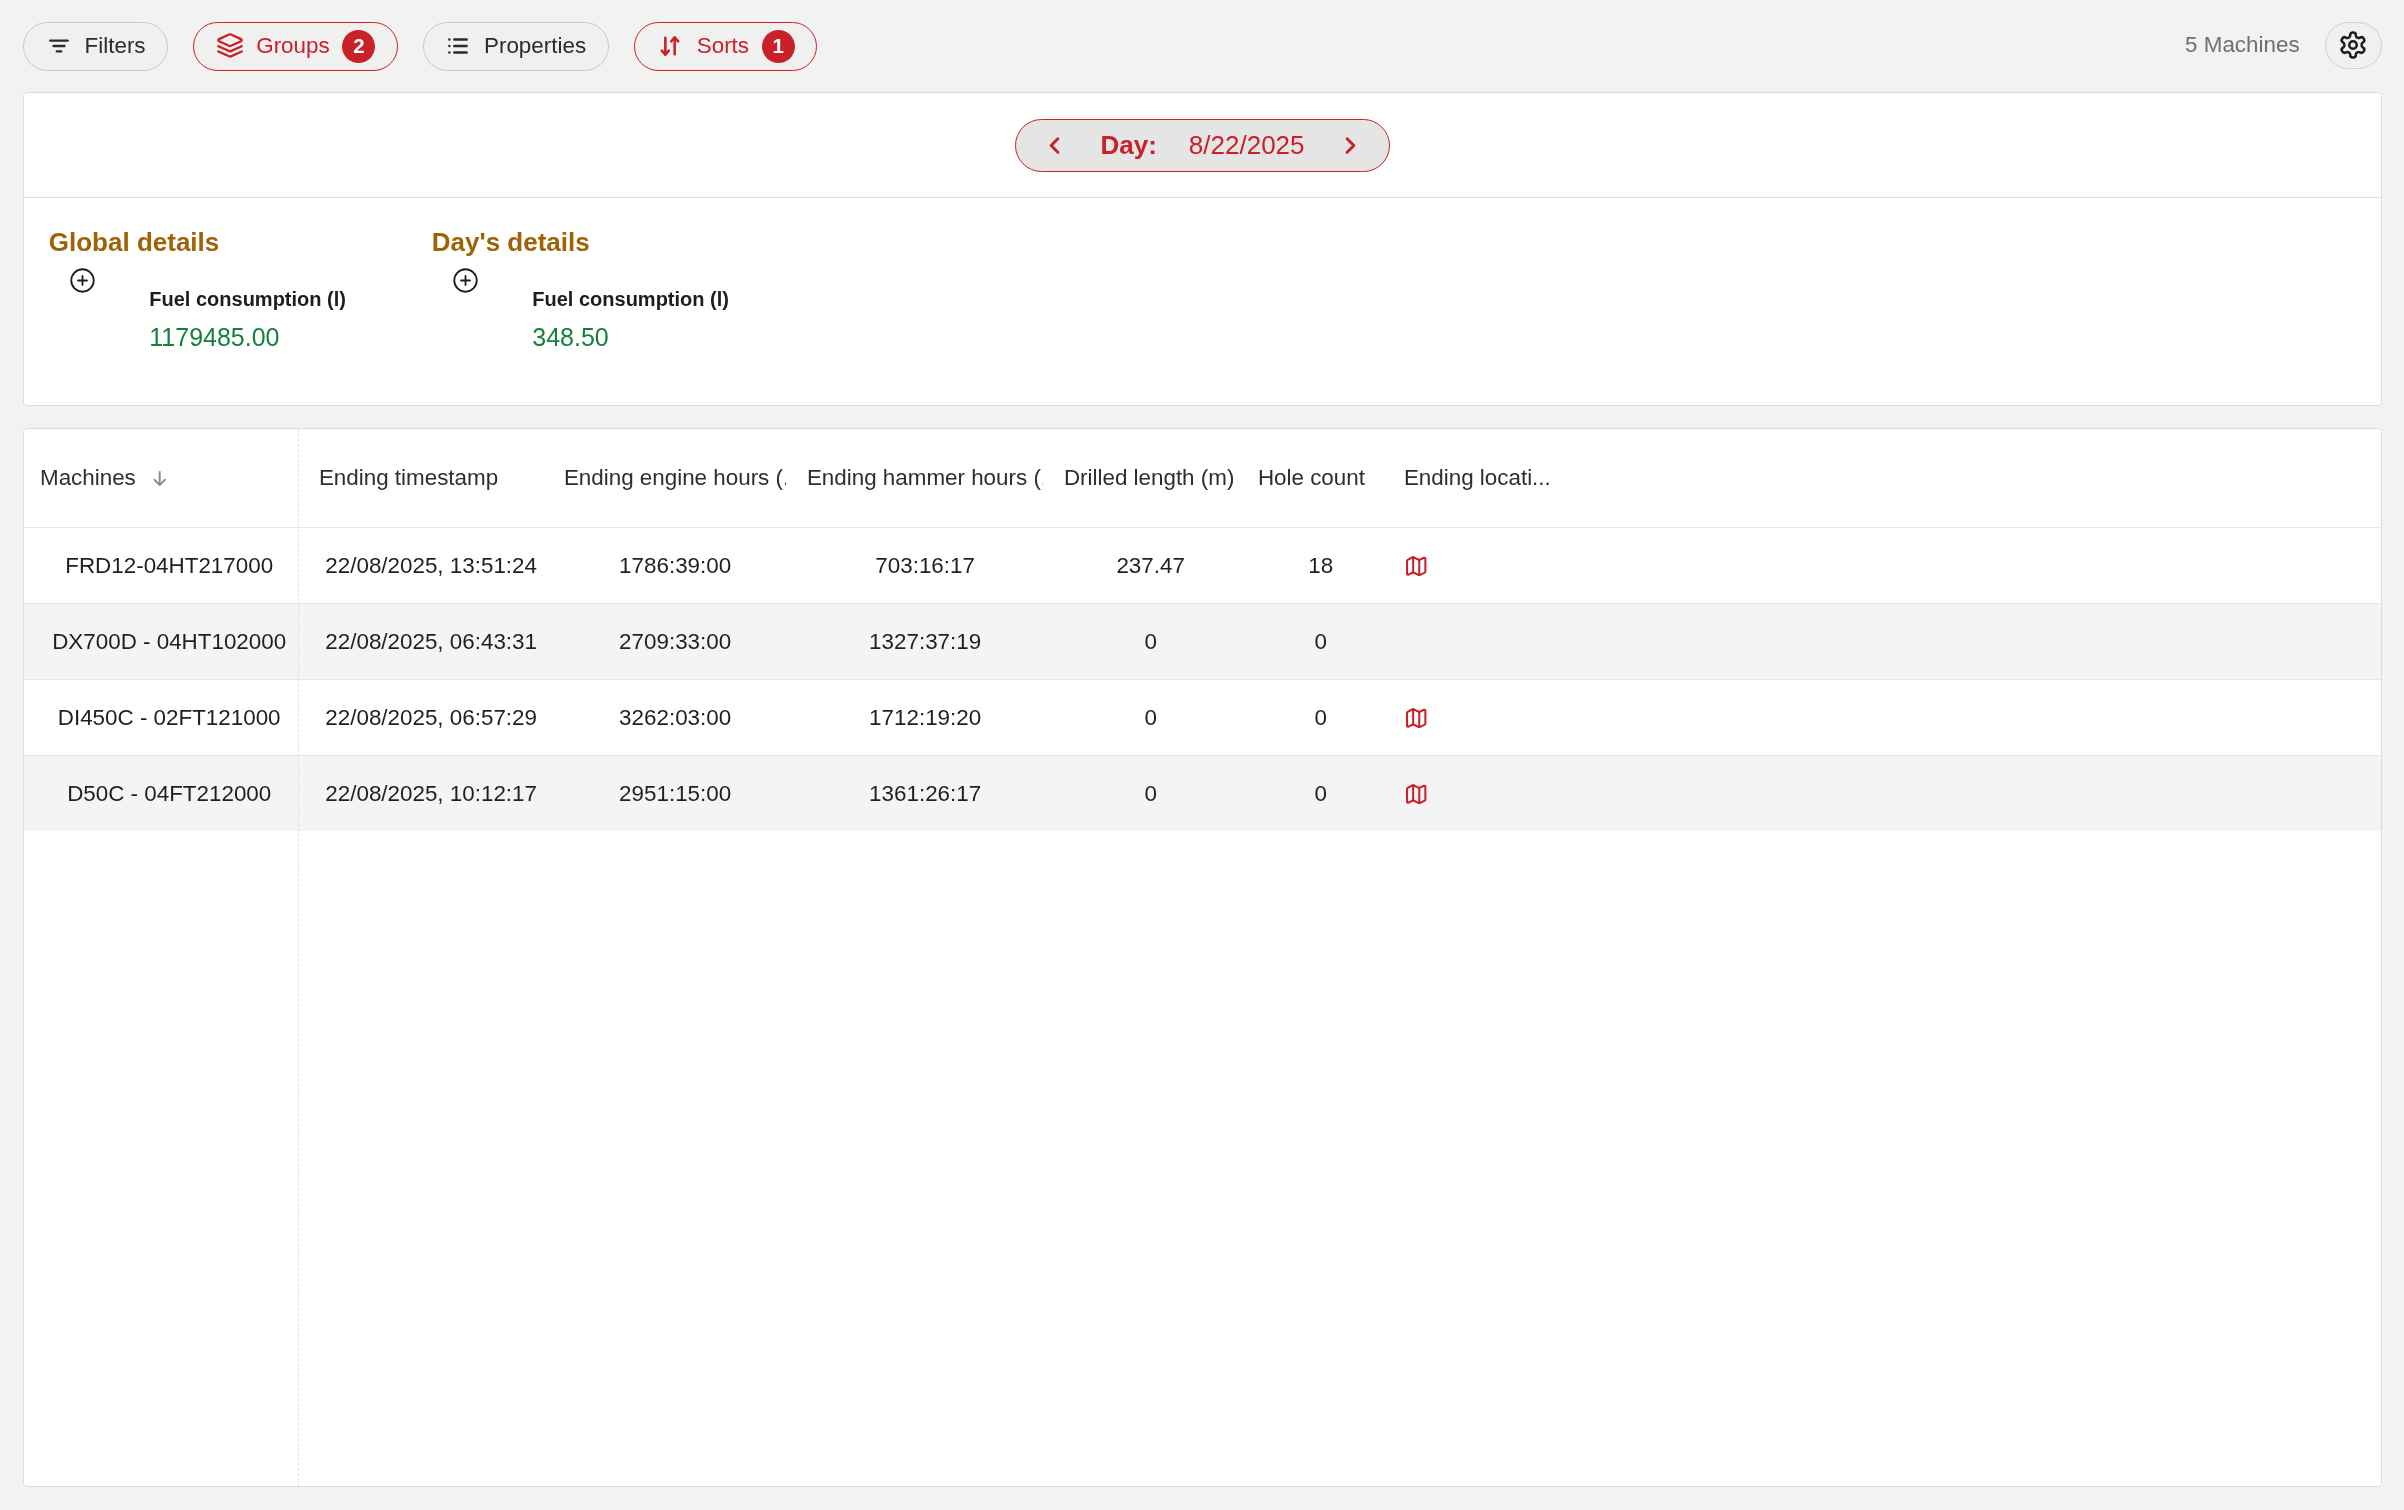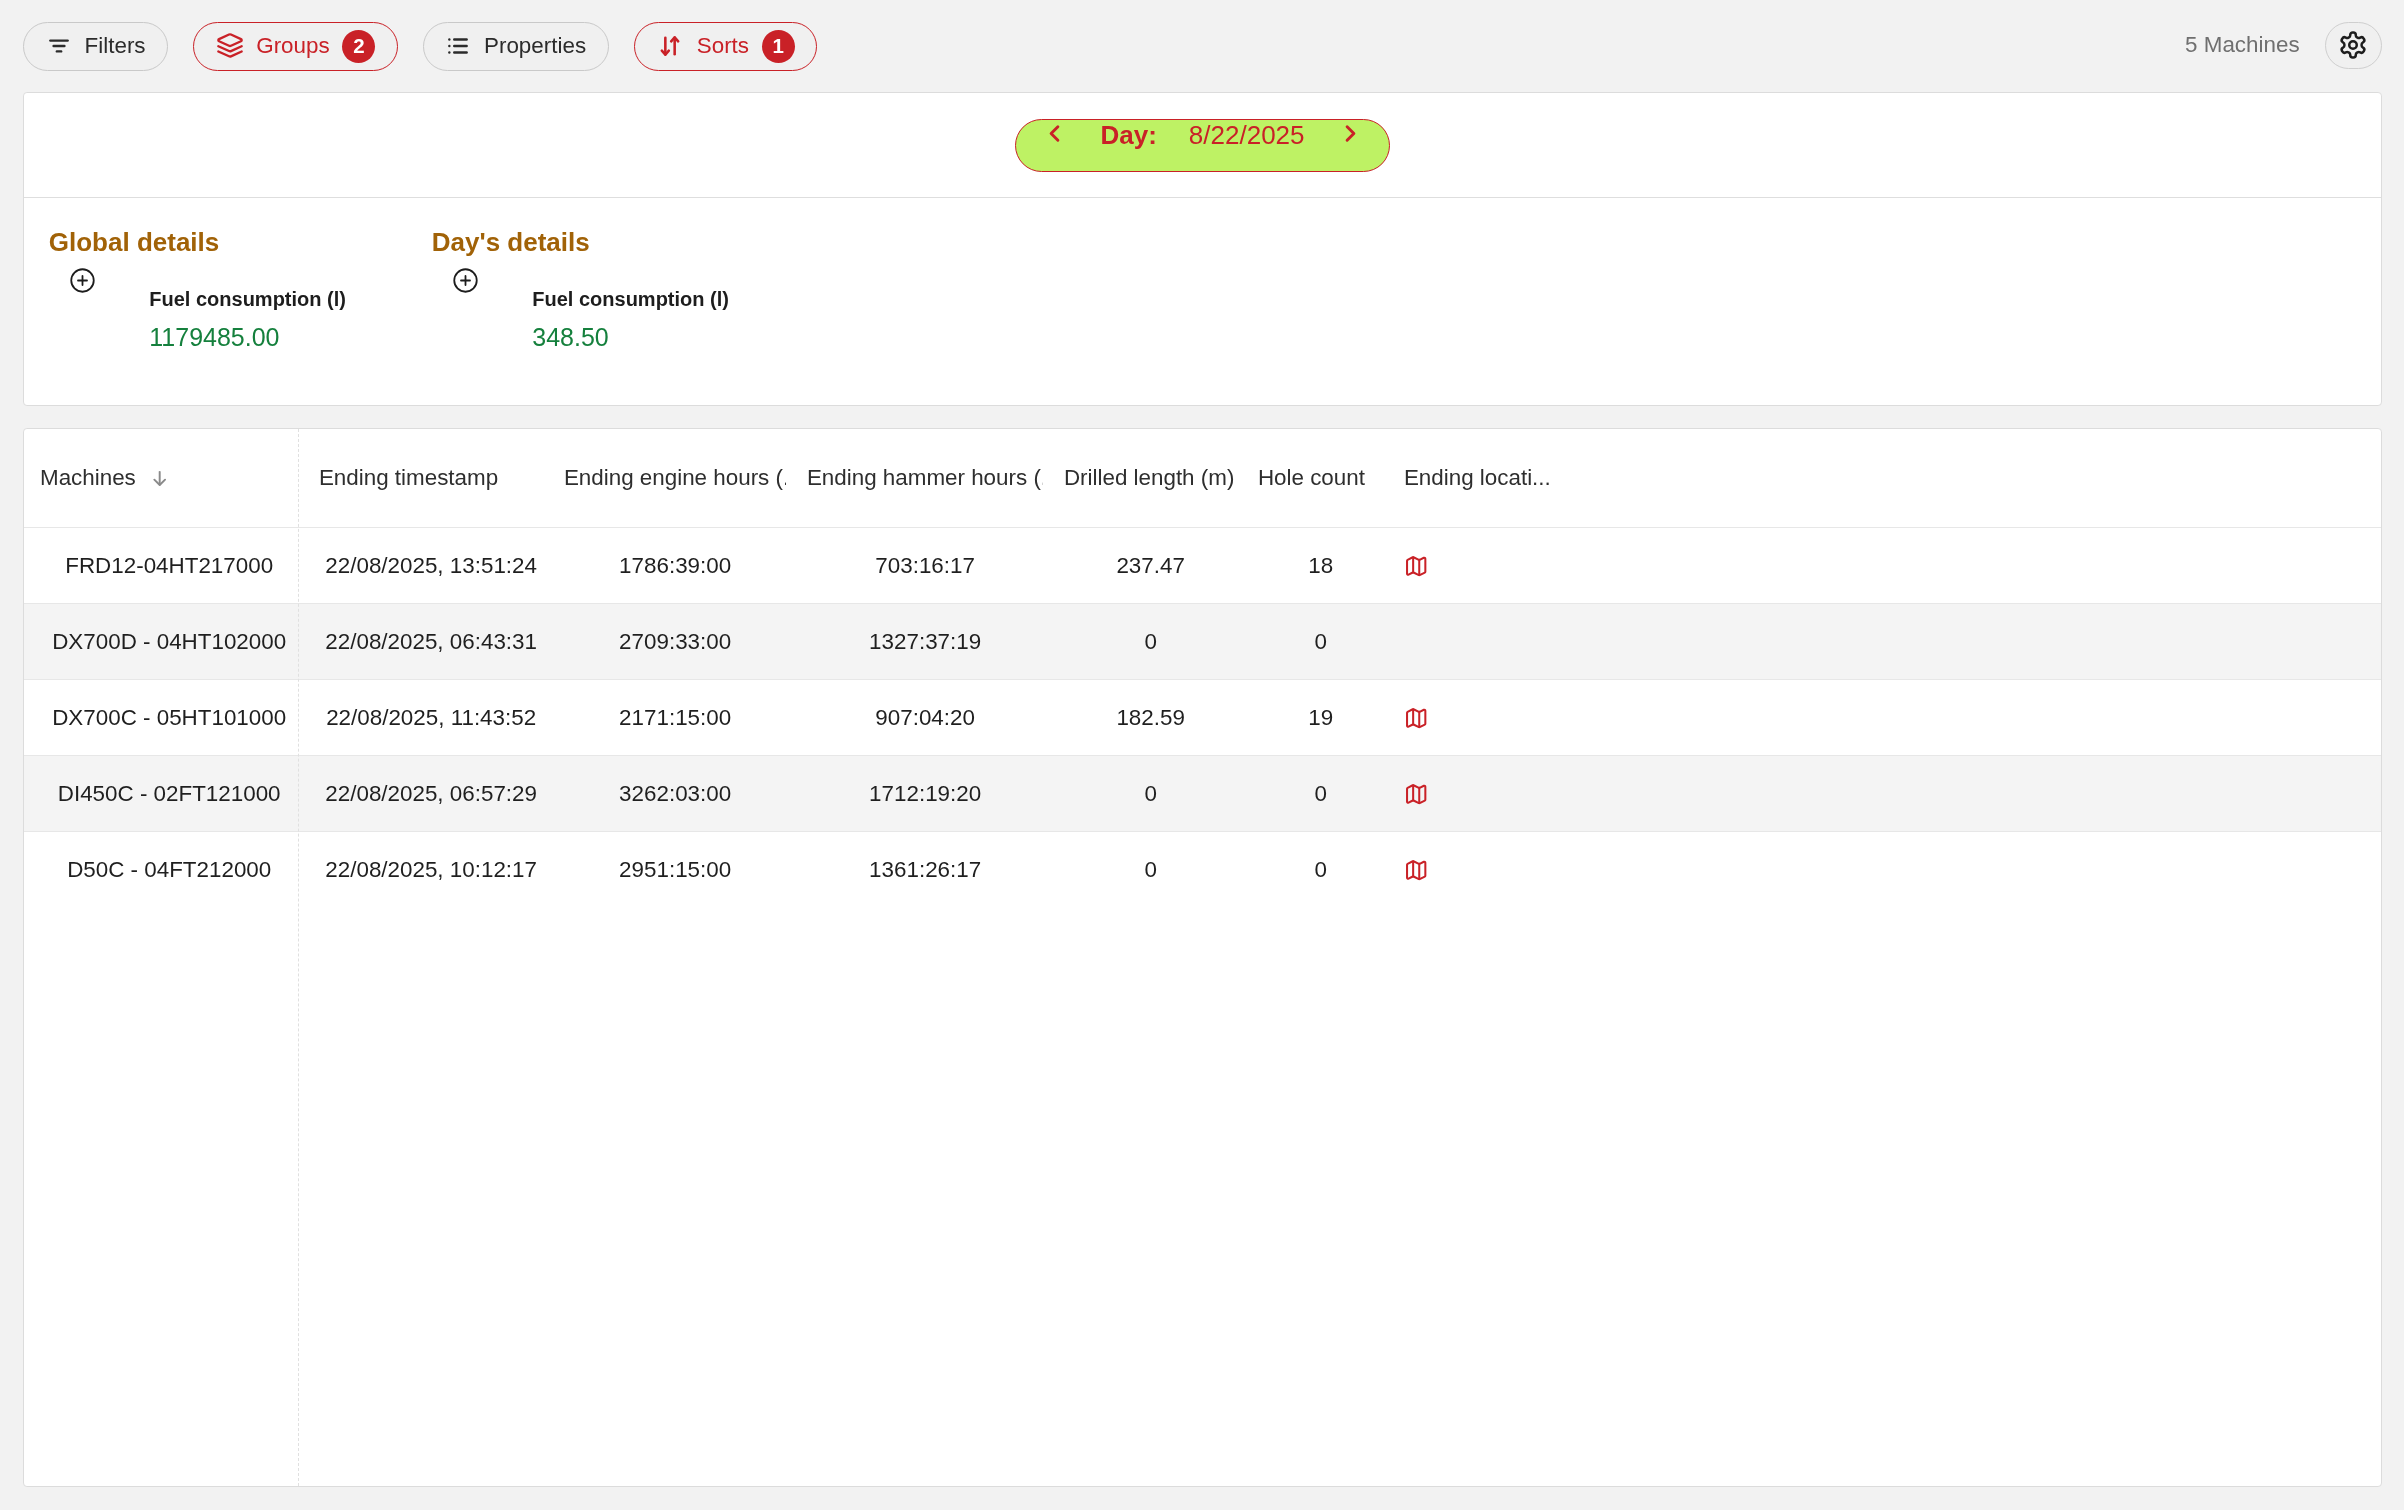--- a/index.html
+++ b/index.html
@@ -49,22 +49,22 @@
     margin:0 23.4px; background:#fff;
     border:1px solid #dcdcdc; border-radius:3.9px;
   }
   .panel-top { margin-top:21.5px; height:314px; }
   .daynav-strip {
     height:105px; border-bottom:1px solid #dedede;
     display:flex; align-items:center; justify-content:center;
   }
   .day-pill {
     height:53px; border:1.5px solid #c92127; border-radius:27px;
-    display:flex; align-items:flex-start; gap:32px; padding:0 25px;
-    color:#c92127; cursor:pointer; background:#bef264;
+    display:flex; align-items:center; gap:32px; padding:0 25px;
+    color:#c92127; cursor:pointer; background:#e5e5e5;
   }
   .day-pill .day-label { font-weight:bold; font-size:26px; }
   .day-pill .day-date  { font-size:26px; }
   .nav-chevron { background:none; border:none; cursor:pointer; padding:0; }
 
   .details-row { display:flex; padding:29px 24.4px 0 24.4px; }
   .details-group { width:383px; }
   .details-title { color:#a16207; font-size:26px; font-weight:bold; line-height:31px; }
   .details-content { display:flex; align-items:flex-start; margin:8.8px 0 0 20.5px; }
   .expand-btn { background:none; border:none; padding:0; cursor:pointer; }
@@ -290,39 +290,20 @@
             <svg width="24.4" height="24.4" viewBox="0 0 24 24" fill="none" stroke="#c92127" stroke-width="2" stroke-linecap="round" stroke-linejoin="round">
               <path d="M14.106 5.553a2 2 0 0 0 1.788 0l3.659-1.83A1 1 0 0 1 21 4.619v12.764a1 1 0 0 1-.553.894l-4.553 2.277a2 2 0 0 1-1.788 0l-4.212-2.106a2 2 0 0 0-1.788 0l-3.659 1.83A1 1 0 0 1 3 19.381V6.618a1 1 0 0 1 .553-.894l4.553-2.277a2 2 0 0 1 1.788 0z"></path>
               <path d="M15 5.764v15"></path>
                 <path d="M9 3.236v15"></path>
             </svg>
           </span>
         </button>
       </div>
     </div>
       <div class="tgrid trow">
-      <div class="td">DX700C - 05HT101000</div>
-      <div class="td">22/08/2025, 11:43:52</div>
-      <div class="td">2171:15:00</div>
-      <div class="td">907:04:20</div>
-      <div class="td">182.59</div>
-      <div class="td">19</div>
-      <div class="td map-cell">
-        <button class="map-btn">
-          <span>
-            <svg width="24.4" height="24.4" viewBox="0 0 24 24" fill="none" stroke="#c92127" stroke-width="2" stroke-linecap="round" stroke-linejoin="round">
-              <path d="M14.106 5.553a2 2 0 0 0 1.788 0l3.659-1.83A1 1 0 0 1 21 4.619v12.764a1 1 0 0 1-.553.894l-4.553 2.277a2 2 0 0 1-1.788 0l-4.212-2.106a2 2 0 0 0-1.788 0l-3.659 1.83A1 1 0 0 1 3 19.381V6.618a1 1 0 0 1 .553-.894l4.553-2.277a2 2 0 0 1 1.788 0z"></path>
-              <path d="M15 5.764v15"></path>
-                <path d="M9 3.236v15"></path>
-            </svg>
-          </span>
-        </button>
-      </div>
-    </div>
-      <div class="tgrid trow">
       <div class="td">DI450C - 02FT121000</div>
       <div class="td">22/08/2025, 06:57:29</div>
       <div class="td">3262:03:00</div>
       <div class="td">1712:19:20</div>
       <div class="td">0</div>
       <div class="td">0</div>
       <div class="td map-cell">
         <button class="map-btn">
           <span>
             <svg width="24.4" height="24.4" viewBox="0 0 24 24" fill="none" stroke="#c92127" stroke-width="2" stroke-linecap="round" stroke-linejoin="round">

